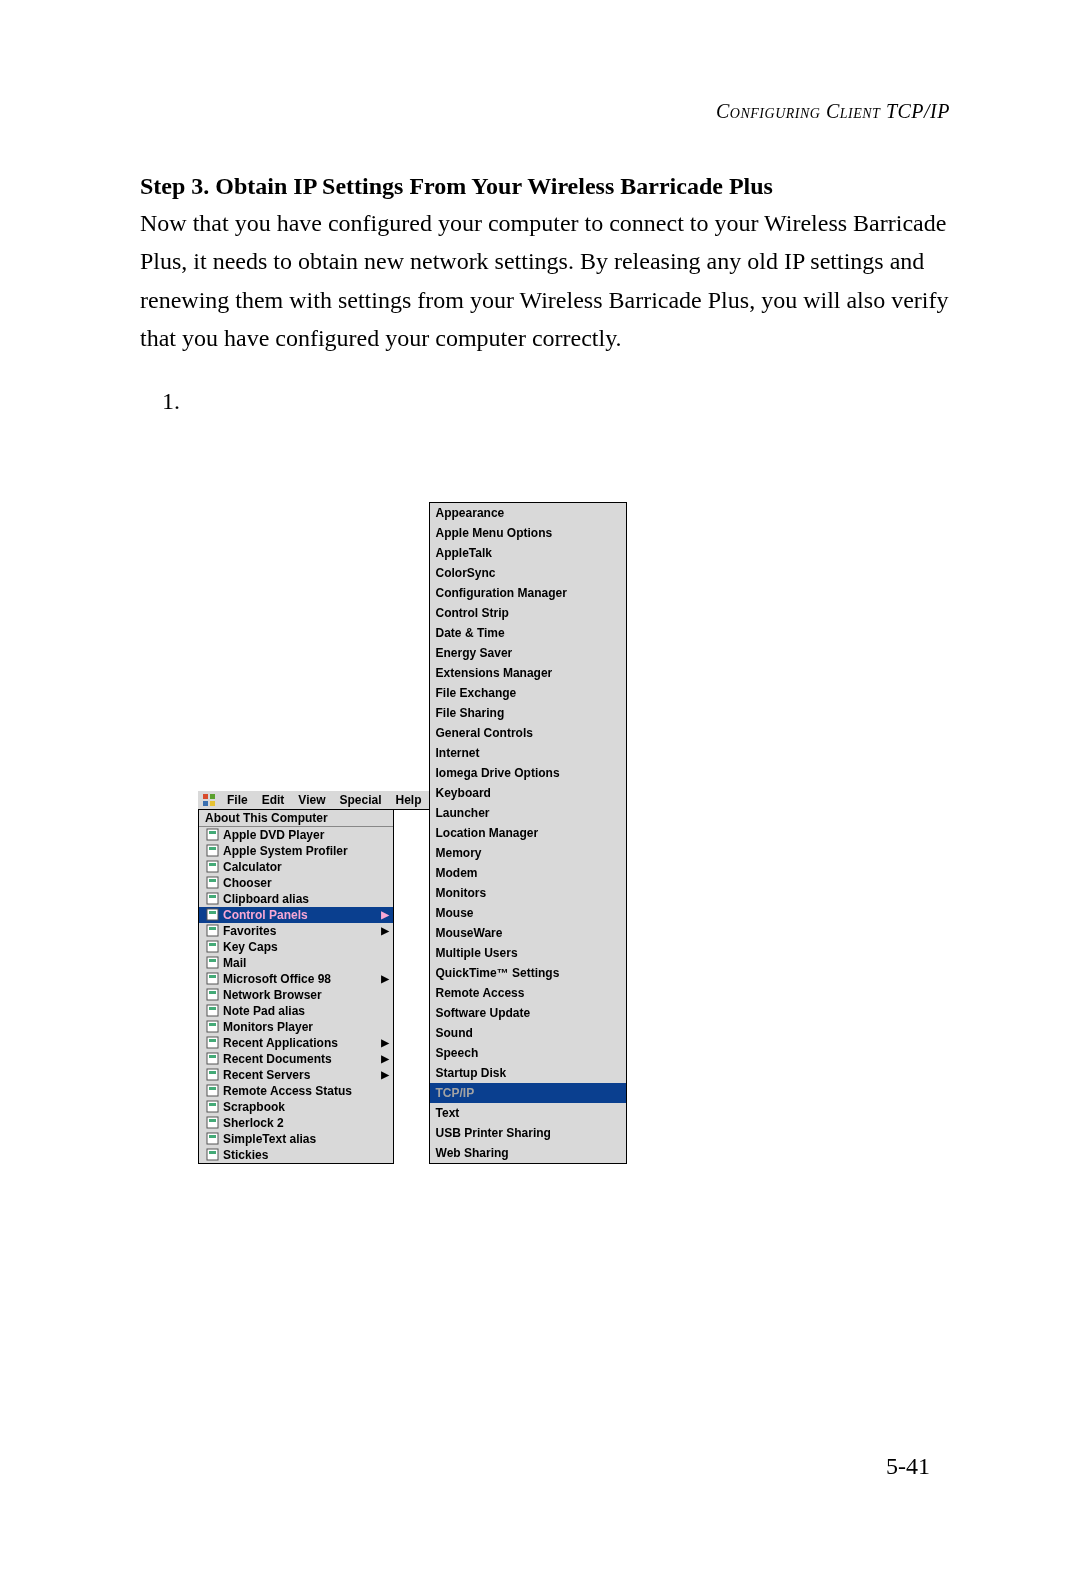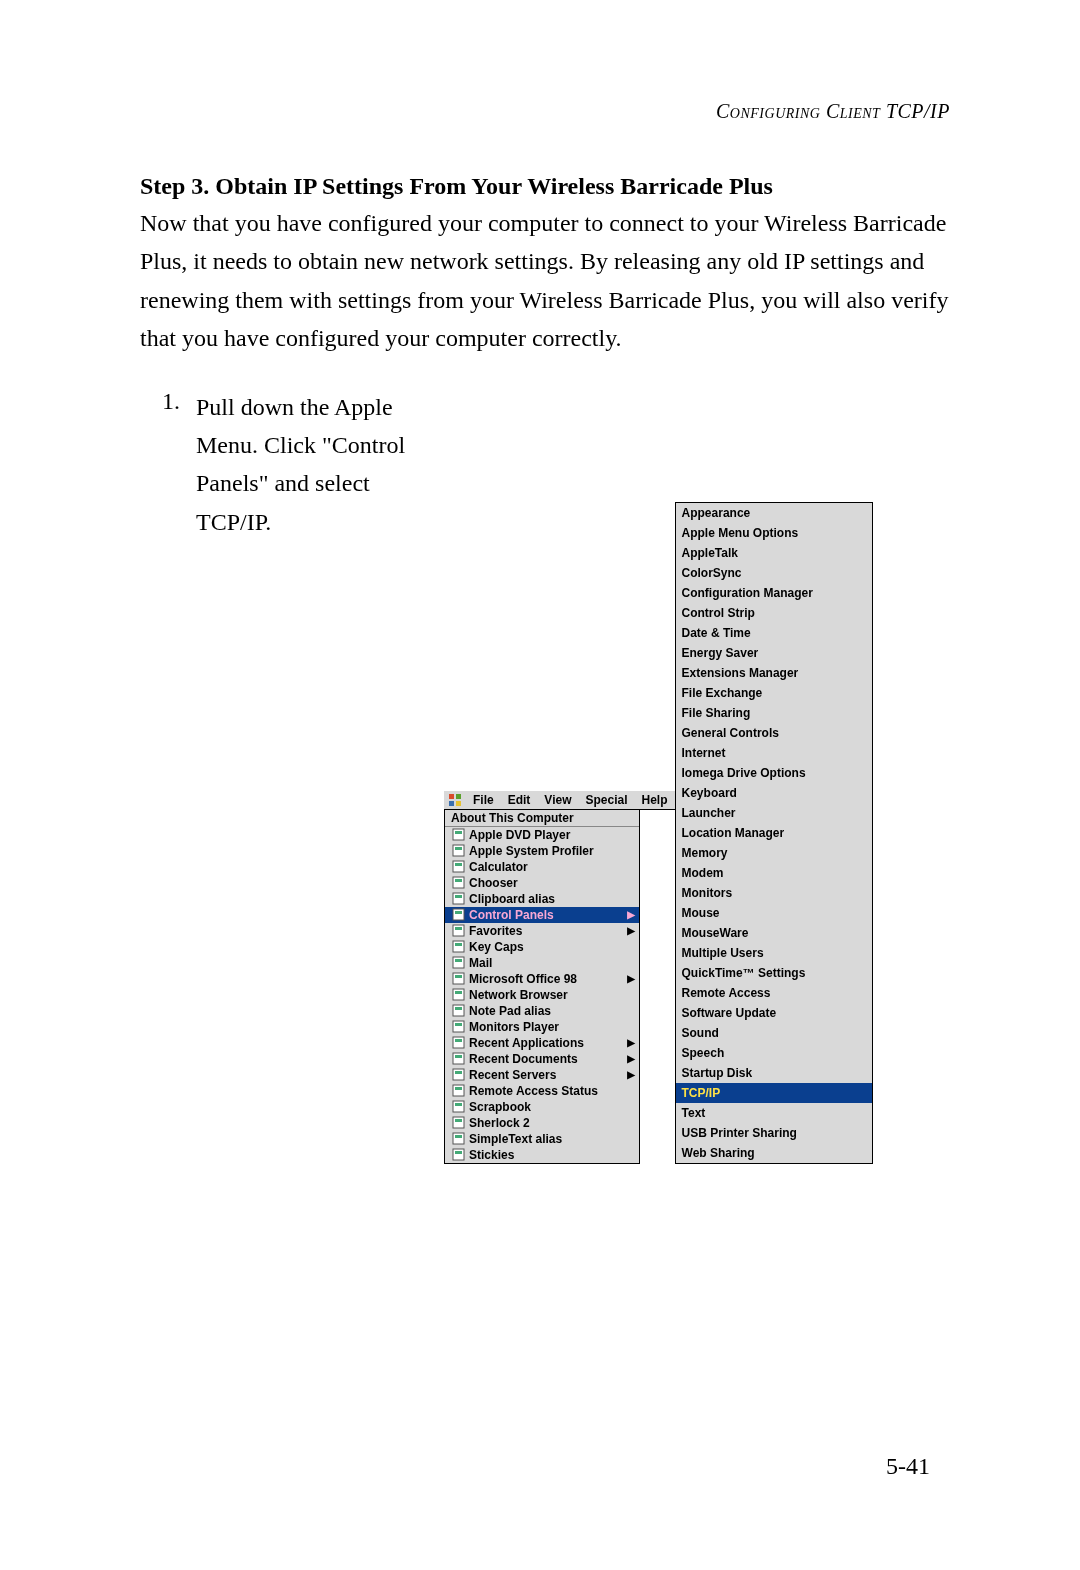--- a/index.html
+++ b/index.html
@@ -122,21 +122,21 @@
   }
   .sub-item {
     height: 16px;
     display: flex;
     align-items: center;
     padding: 2px 6px;
     white-space: nowrap;
   }
   .sub-item.selected {
     background: #0a3f8f;
-    color: #fde047;
+    color: #a3a3a3;
   }
   .left-col {
     display: flex;
     flex-direction: column;
   }
   .page-number {
     position: absolute;
     bottom: 90px;
     right: 150px;
     font-size: 24px;
@@ -147,21 +147,20 @@
 <body>
 
 <div class="page">
   <div class="header-title">Configuring Client TCP/IP</div>
 
   <div class="step-title">Step 3. Obtain IP Settings From Your Wireless Barricade Plus</div>
   <div class="paragraph">Now that you have configured your computer to connect to your Wireless Barricade Plus, it needs to obtain new network settings. By releasing any old IP settings and renewing them with settings from your Wireless Barricade Plus, you will also verify that you have configured your computer correctly.</div>
 
   <div class="instruction-row">
     <div class="instruction-num">1.</div>
-    <div class="instruction-text">Pull down the Apple Menu. Click "Control Panels" and select TCP/IP.</div>
 
     <div class="screenshot">
       <div class="left-col">
         <div class="menubar">
           <span class="apple-logo">
             <svg viewBox="0 0 14 14">
                 <rect x="1" y="1" width="5" height="5" fill="#d94b2b"></rect>
                 <rect x="8" y="1" width="5" height="5" fill="#5aa02c"></rect>
                 <rect x="1" y="8" width="5" height="5" fill="#3a6fb0"></rect>
                 <rect x="8" y="8" width="5" height="5" fill="#e6c233"></rect>

